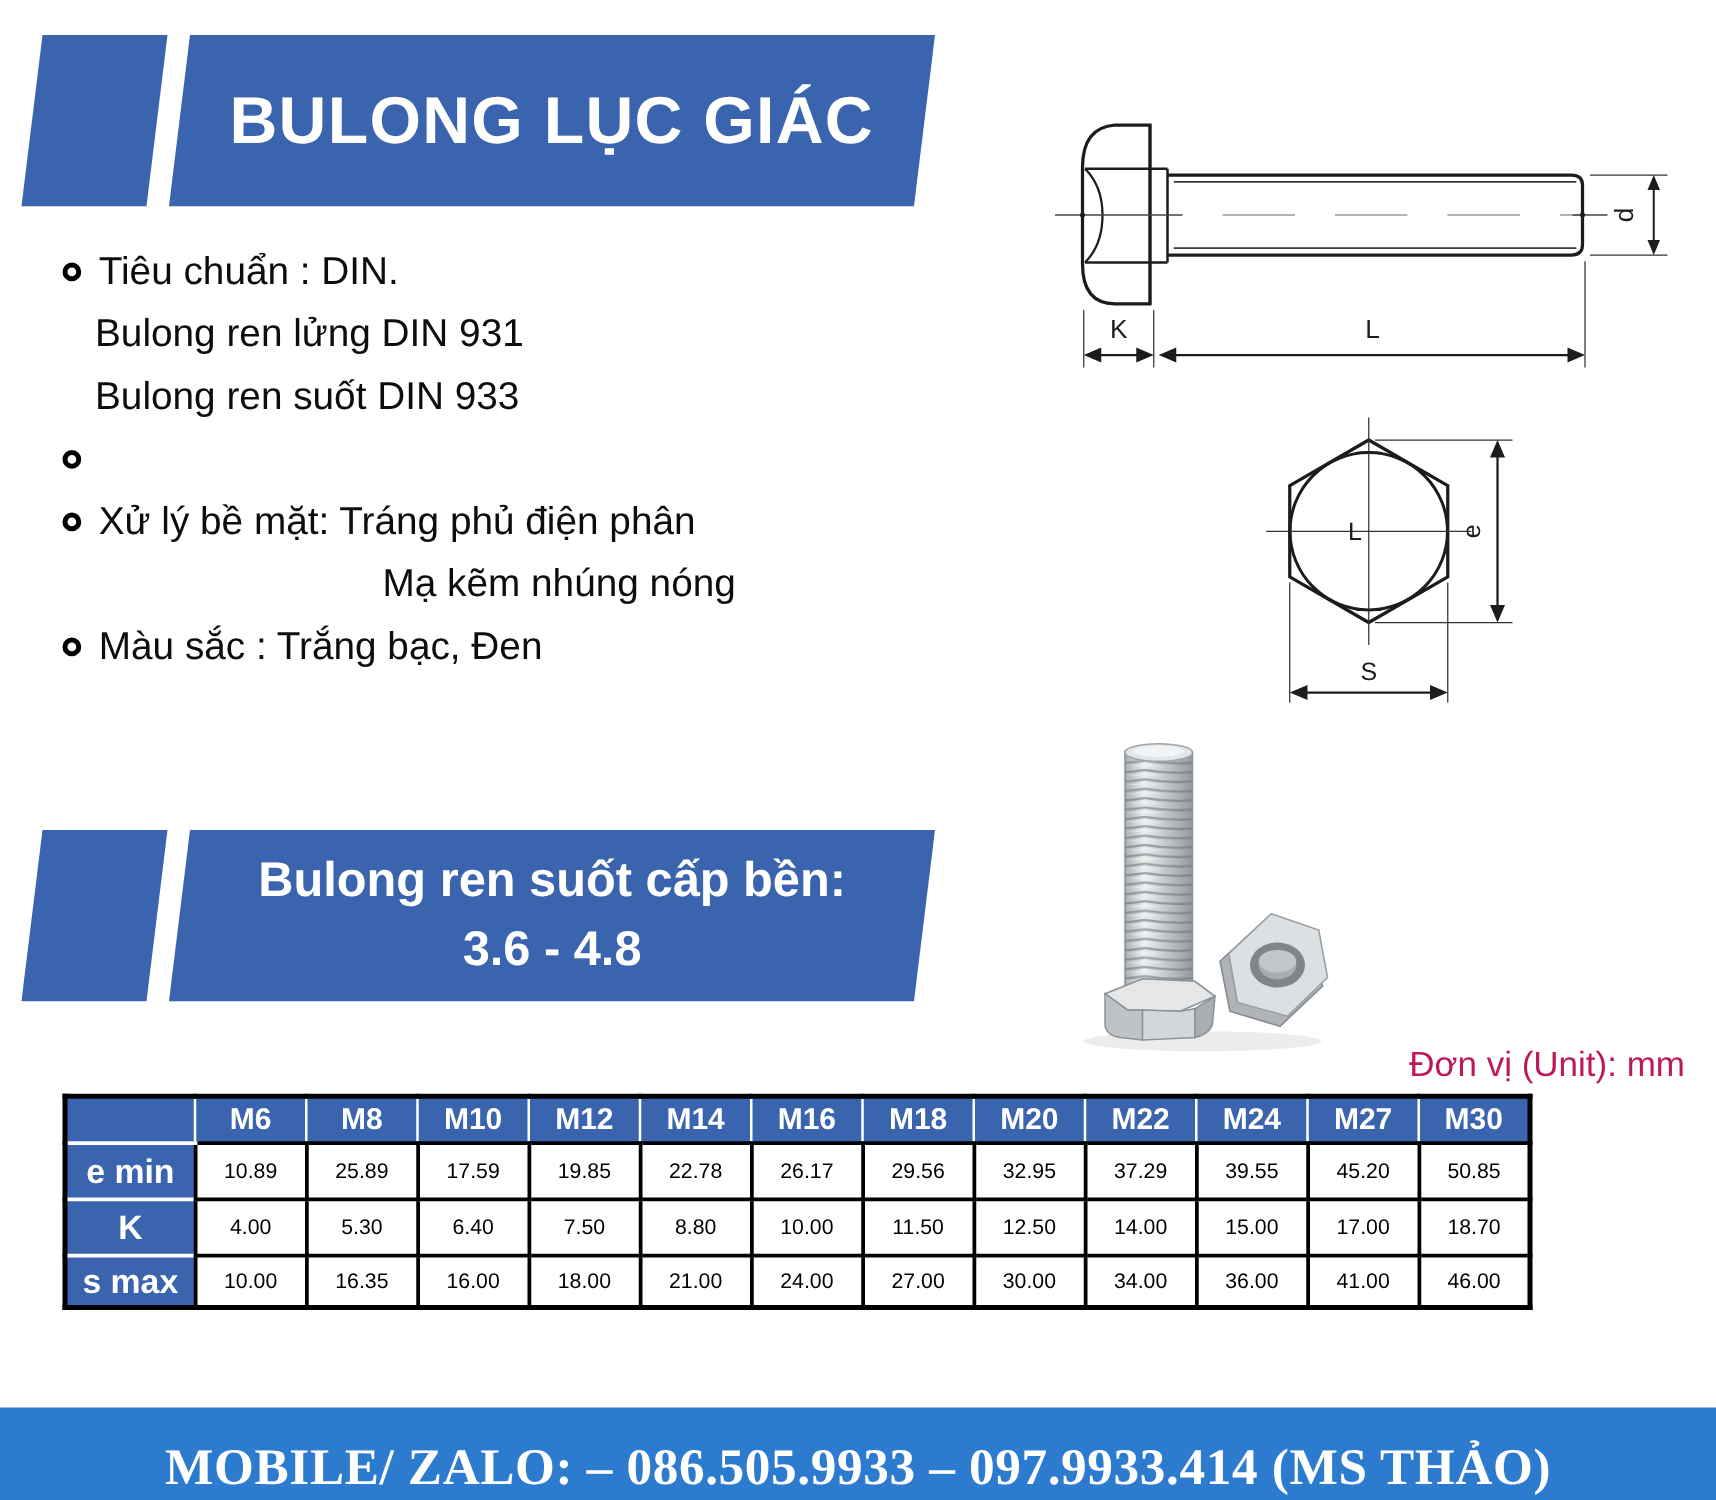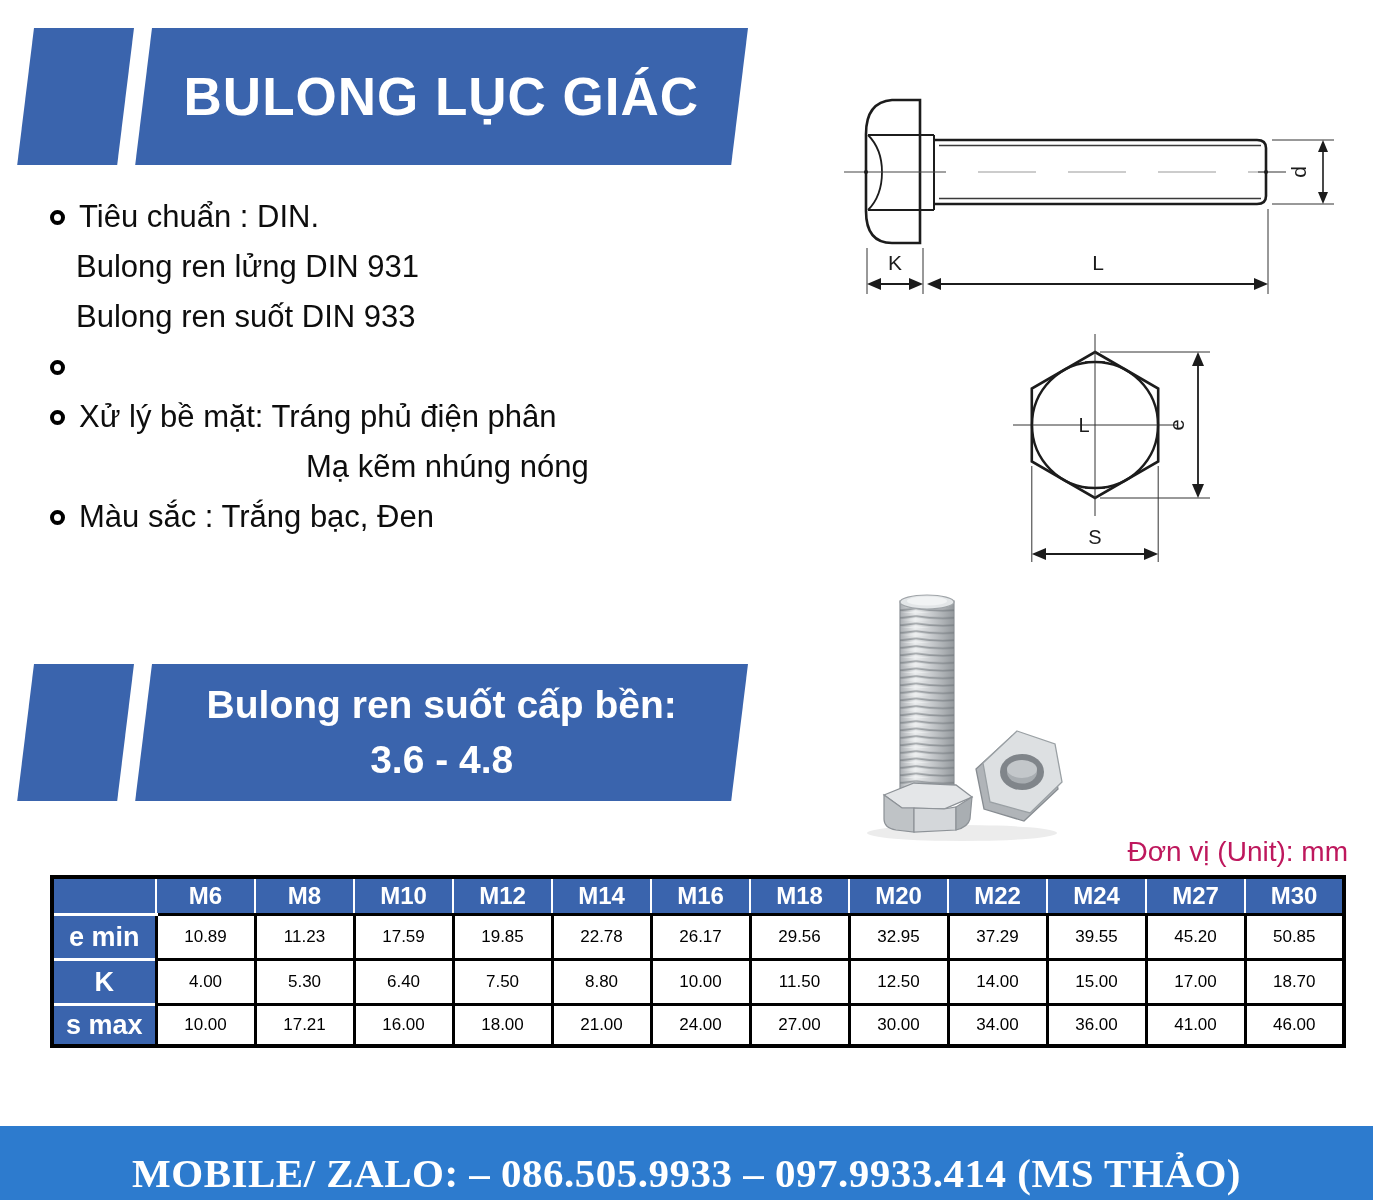--- a/index.html
+++ b/index.html
@@ -31,21 +31,21 @@
   .drawing{position:absolute;}
   .bolt-drawing{left:828px;top:72px;}
   .hex-drawing{left:958px;top:332px;}
   .photo{left:862px;top:583px;}
   svg text{font-family:"Liberation Sans",sans-serif;}
 
   
   .unit-note{position:absolute;right:25px;top:836px;font-size:28px;color:#be185d;}
 
   
-  table.spec-table{position:absolute;left:50px;top:875px;width:1296px;
+  table.spec-table{position:absolute;left:50px;top:875px;width:1176px;
         border-collapse:collapse;table-layout:fixed;border:4px solid #000;background:#fff;}
   .spec-table col.lab{width:104px;}
   .spec-table th,.spec-table td{text-align:center;vertical-align:middle;padding:0;}
   .spec-table thead th{background:var(--banner-blue,#3a64ad);color:#fff;font-size:24px;
         font-weight:bold;height:34px;border-left:2.5px solid #fff;border-bottom:3px solid #000;}
   .spec-table thead th:first-child{border-left:none;border-bottom:3px solid #fff;}
   .spec-table tbody th{background:var(--banner-blue,#3a64ad);color:#fff;font-size:27px;
         font-weight:bold;border-top:3px solid #fff;}
   .spec-table tbody td{border:3px solid #000;font-size:17px;color:#000;}
   .spec-table tr.r1 td,.spec-table tr.r1 th{height:42px;}
@@ -248,21 +248,21 @@
         <th>M22</th>
         <th>M24</th>
         <th>M27</th>
         <th>M30</th>
       </tr>
     </thead>
     <tbody>
       <tr class="r1">
         <th>e min</th>
         <td>10.89</td>
-        <td>11.23</td>
+        <td>25.89</td>
         <td>17.59</td>
         <td>19.85</td>
         <td>22.78</td>
         <td>26.17</td>
         <td>29.56</td>
         <td>32.95</td>
         <td>37.29</td>
         <td>39.55</td>
         <td>45.20</td>
         <td>50.85</td>
@@ -278,21 +278,21 @@
         <td>11.50</td>
         <td>12.50</td>
         <td>14.00</td>
         <td>15.00</td>
         <td>17.00</td>
         <td>18.70</td>
       </tr>
       <tr class="r3">
         <th>s max</th>
         <td>10.00</td>
-        <td>17.21</td>
+        <td>16.35</td>
         <td>16.00</td>
         <td>18.00</td>
         <td>21.00</td>
         <td>24.00</td>
         <td>27.00</td>
         <td>30.00</td>
         <td>34.00</td>
         <td>36.00</td>
         <td>41.00</td>
         <td>46.00</td>

